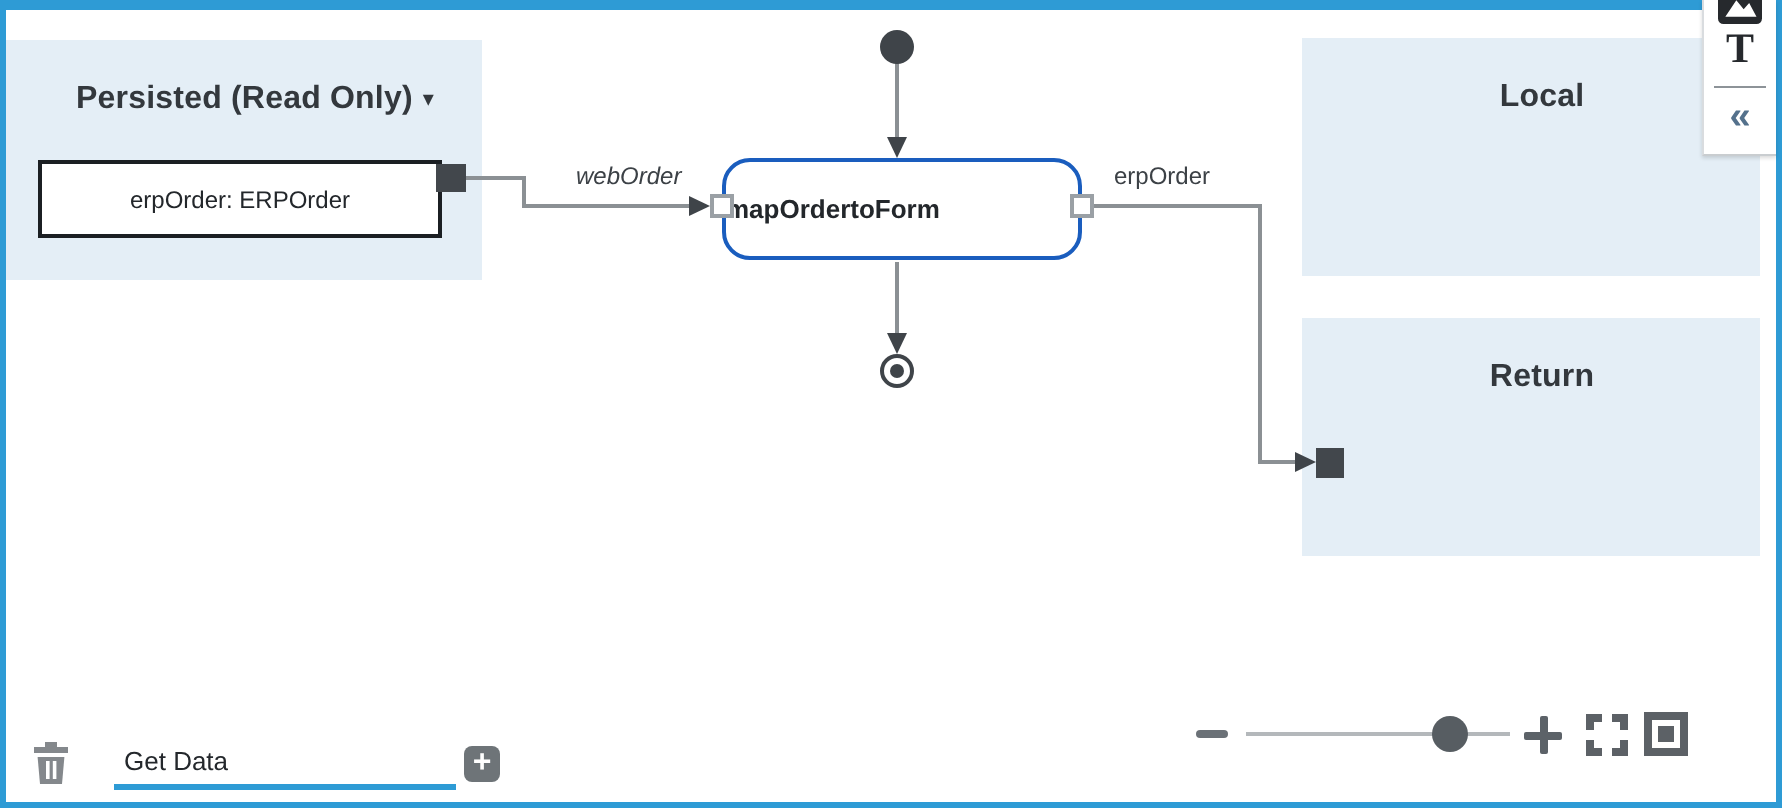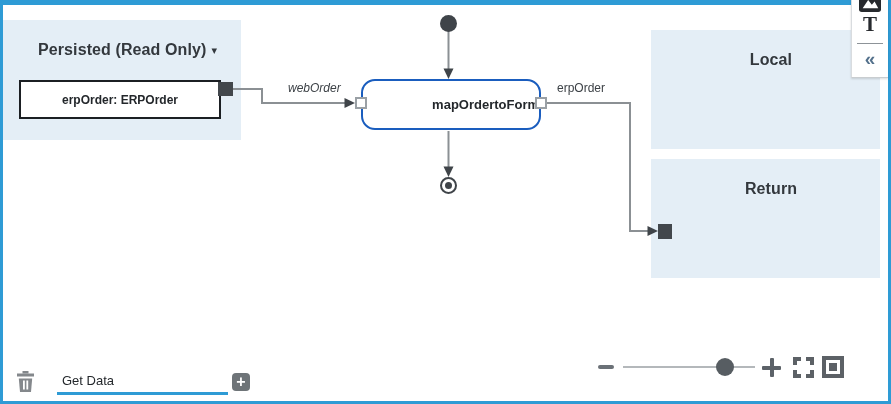--- a/index.html
+++ b/index.html
@@ -6,45 +6,45 @@
   *{box-sizing:border-box;}
   .stage{
     position:relative;width:891px;height:404px;background:#ffffff;
     font-family:"Liberation Sans","DejaVu Sans",sans-serif;
     overflow:hidden;
   }
   .frame{position:absolute;inset:0;border:3px solid #2e9bd5;border-top-width:5px;pointer-events:none;z-index:50;}
   
   .panel{position:absolute;background:#e4eef6;z-index:1;}
   .panel-persisted{left:3px;top:20px;width:238px;height:120px;}
-  .panel-local{left:651px;top:19px;width:229px;height:119px;margin-top:11px;}
+  .panel-local{left:651px;top:19px;width:229px;height:119px;}
   .panel-return{left:651px;top:159px;width:229px;height:119px;}
   .panel-title{
     position:absolute;top:21px;left:0;right:0;text-align:center;
     font-size:16px;font-weight:700;color:#33383d;letter-spacing:.1px;padding-left:11px;
   }
   .panel-title .caret{display:inline-block;margin-left:5px;font-size:11px;color:#33383d;transform:translateY(-1px);}
   
   svg.wires{position:absolute;left:0;top:0;z-index:2;}
   
   .var-box{
     position:absolute;background:#ffffff;border:2.5px solid #1b1f23;z-index:3;
     display:flex;align-items:center;justify-content:center;
-    font-size:12px;font-weight:700;color:#23272b;
+    font-size:12px;font-weight:400;color:#23272b;
   }
   .box-erp{left:19px;top:80px;width:202px;height:39px;}
   .box-return{left:670px;top:219px;width:201px;height:40px;}
   .connector{position:absolute;background:#42474c;z-index:4;}
   .conn-erp{left:218px;top:82px;width:15px;height:14px;}
   .conn-return{left:658px;top:224px;width:14px;height:15px;}
   
   .action-node{
     position:absolute;left:361px;top:79px;width:180px;height:51px;z-index:3;
     background:#ffffff;border:2.5px solid #1a5dbe;border-radius:14px;
-    display:flex;align-items:center;justify-content:flex-end;
+    display:flex;align-items:center;justify-content:flex-start;
     font-size:13px;font-weight:700;color:#23272b;
   }
   .port{position:absolute;width:12px;height:12px;background:#ffffff;border:2px solid #9aa0a5;z-index:5;}
   .port-left{left:355px;top:97px;}
   .port-right{left:535px;top:97px;}
   .start-node{position:absolute;left:440px;top:15px;width:17px;height:17px;border-radius:50%;background:#3f4449;z-index:3;}
   .end-node{position:absolute;left:440px;top:177px;width:17px;height:17px;border-radius:50%;
     background:#fff;border:2.5px solid #3f4449;z-index:3;display:flex;align-items:center;justify-content:center;}
   .end-node .dot{width:7px;height:7px;border-radius:50%;background:#3f4449;}
   .edge-label{position:absolute;z-index:3;font-size:12px;color:#3c4146;}

